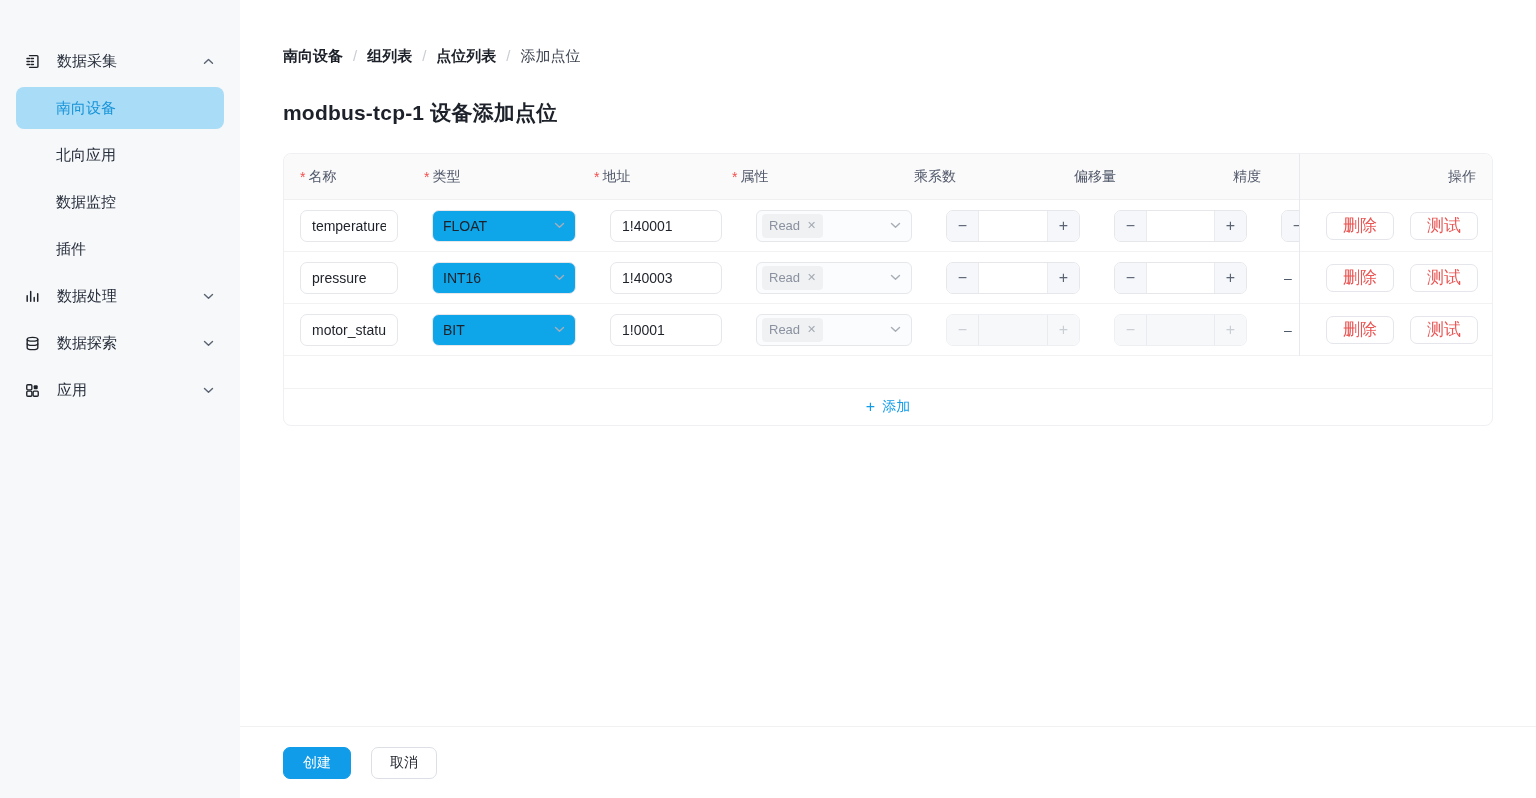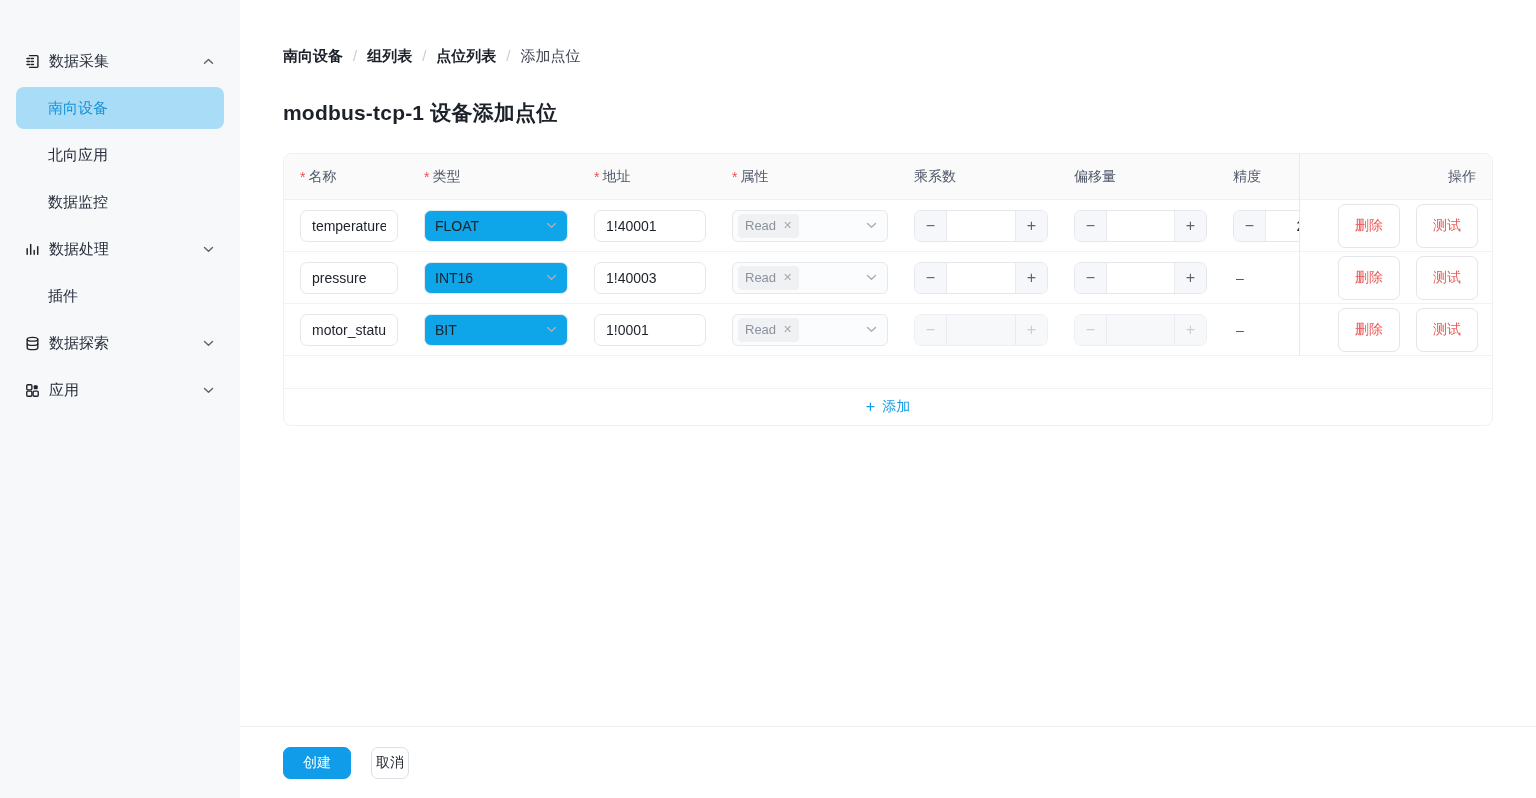--- a/index.html
+++ b/index.html
@@ -21,21 +21,21 @@
   .app{display:flex;width:1536px;height:798px;}
 
   
   .sidebar{width:240px;height:100%;background:var(--sidebar-bg);padding-top:40px;flex:none;}
   .nav-item{display:flex;align-items:center;height:42px;margin:0 16px 5px 16px;border-radius:8px;
     font-size:15px;color:#272E3B;cursor:pointer;}
   .nav-item.top{padding:0 10px 0 8px;}
   .nav-item.sub{padding-left:24px;}
   .nav-item.sub.selected{background:var(--accent-sel-bg);color:var(--accent-sel-text);font-weight:500;}
   .nav-icon{width:17px;height:17px;display:inline-flex;align-items:center;justify-content:center;color:#1F2329;flex:none;}
-  .nav-label{margin-left:8px;white-space:nowrap;}
+  .nav-label{margin-left:16px;white-space:nowrap;}
   .nav-chevron{margin-left:auto;color:#5A6472;display:inline-flex;align-items:center;}
 
   
   .main{flex:1;display:flex;flex-direction:column;background:#fff;min-width:0;}
   .content{flex:1;padding:47px 43px 0 43px;}
 
   .breadcrumb{display:flex;align-items:center;font-size:15px;line-height:18px;}
   .bc-item{color:var(--text-dark);font-weight:700;cursor:pointer;}
   .bc-item.last{color:#3d4450;font-weight:400;cursor:default;}
   .bc-sep{color:#C9CDD4;margin:0 10px;font-weight:400;}
@@ -44,21 +44,21 @@
 
   
   .points-table{position:relative;margin-top:26px;border:1px solid #EEF0F3;border-radius:8px;background:#fff;}
   .pt-header{display:flex;align-items:center;gap:26px;height:46px;padding-left:16px;background:var(--header-bg);
     border-bottom:1px solid #EEF0F2;border-radius:8px 8px 0 0;}
   .hcell{display:flex;align-items:center;font-size:14px;color:#51586A;flex:none;}
   .req{color:#F34D4D;margin-right:3px;font-size:14px;}
   .c-name{width:98px;}.c-type{width:144px;}.c-addr{width:112px;}.c-attr{width:156px;}
   .c-mult{width:134px;}.c-off{width:133px;}.c-prec{width:135px;}
 
-  .pt-row{display:flex;align-items:center;gap:26px;height:52px;padding-left:16px;border-bottom:1px solid var(--border-light);}
+  .pt-row{display:flex;align-items:center;gap:34px;height:52px;padding-left:16px;border-bottom:1px solid var(--border-light);}
   .cell{flex:none;display:flex;align-items:center;}
 
   .tin{width:100%;height:32px;border:1px solid var(--border);border-radius:7px;padding:0 11px;
     font-size:14px;color:var(--text-dark);background:#fff;outline:none;font-family:inherit;}
   .tsel{width:100%;height:32px;border:1px solid var(--border);border-radius:7px;padding:0 10px;
     display:flex;align-items:center;background:#0ea5e9;cursor:pointer;}
   .sel-val{font-size:14px;color:var(--text-dark);}
   .sel-chev{margin-left:auto;color:#A8AEB8;display:inline-flex;align-items:center;}
   .attr-sel{background:#FBFCFD;padding:0 10px 0 5px;border-radius:6px;}
   .tag{display:inline-flex;align-items:center;background:#F0F1F3;border-radius:4px;height:24px;padding:0 7px;}
@@ -81,28 +81,28 @@
   .pt-add-row{height:36px;display:flex;align-items:center;justify-content:center;gap:7px;
     color:var(--accent);font-size:14px;cursor:pointer;border-radius:0 0 8px 8px;}
   .add-plus{font-size:16px;line-height:1;}
 
   .pt-fixed{position:absolute;top:0;right:0;width:193px;height:202px;background:#fff;
     border-left:1px solid #E7E9EE;border-top-right-radius:8px;overflow:hidden;}
   .fx-header{height:46px;background:var(--header-bg);display:flex;align-items:center;justify-content:flex-end;
     padding-right:16px;font-size:14px;color:#51586A;border-bottom:1px solid #EEF0F2;}
   .fx-row{height:52px;display:flex;align-items:center;justify-content:flex-end;gap:16px;
     padding-right:14px;border-bottom:1px solid var(--border-light);}
-  .act-btn{height:44px;padding:0 16px;background:#fff;border:1px solid #E4E6EB;border-radius:7px;
-    color:var(--danger);font-size:14px;cursor:pointer;font-family:inherit;}
+  .act-btn{height:28px;padding:0 16px;background:#fff;border:1px solid #E4E6EB;border-radius:7px;
+    color:var(--danger);font-size:17px;cursor:pointer;font-family:inherit;}
 
   
   .footer{height:72px;border-top:1px solid #F0F1F3;display:flex;align-items:center;padding-left:43px;gap:20px;flex:none;}
   .btn{height:32px;border-radius:7px;font-size:14px;cursor:pointer;font-family:inherit;}
   .btn-primary{background:var(--accent);color:#fff;border:1px solid var(--accent);padding:0 19px;}
-  .btn-plain{background:#fff;color:var(--text-dark);border:1px solid #DCDFE6;padding:0 4px;}
+  .btn-plain{background:#fff;color:var(--text-dark);border:1px solid #DCDFE6;padding:0 18px;}
 </style>
 </head>
 <body>
 
 <div class="app">
 
   <nav class="sidebar">
       <div class="nav-item top">
         <span class="nav-icon">
           <svg viewBox="0 0 16 16" width="17" height="17">
@@ -121,37 +121,37 @@
       </div>
       <div class="nav-item sub selected">
         <span class="nav-label">南向设备</span>
       </div>
       <div class="nav-item sub">
         <span class="nav-label">北向应用</span>
       </div>
       <div class="nav-item sub">
         <span class="nav-label">数据监控</span>
       </div>
+      <div class="nav-item sub">
+        <span class="nav-label">插件</span>
+      </div>
       <div class="nav-item top">
         <span class="nav-icon">
           <svg viewBox="0 0 16 16" width="17" height="17">
             <g fill="none" stroke="currentColor" stroke-width="1.4" stroke-linecap="round">
               <path d="M3 12.5V7.2M6.3 12.5V3.2M9.6 12.5V9M12.9 12.5V5.4"></path>
             </g>
           </svg>
         </span>
         <span class="nav-label">数据处理</span>
         <span class="nav-chevron">
           <svg width="11" height="7" viewBox="0 0 11 7">
             <polyline points="1.5,1.5 5.5,5.3 9.5,1.5" fill="none" stroke="currentColor" stroke-width="1.4" stroke-linecap="round" stroke-linejoin="round"></polyline>
           </svg>
         </span>
-      </div>
-      <div class="nav-item sub">
-        <span class="nav-label">插件</span>
       </div>
       <div class="nav-item top">
         <span class="nav-icon">
           <svg viewBox="0 0 16 16" width="17" height="17">
             <g fill="none" stroke="currentColor" stroke-width="1.3">
               <ellipse cx="8" cy="4" rx="5" ry="1.8"></ellipse>
               <path d="M3 4v8c0 1 2.2 1.8 5 1.8s5-.8 5-1.8V4"></path>
               <path d="M3 8c0 1 2.2 1.8 5 1.8S13 9 13 8"></path>
             </g>
           </svg>

